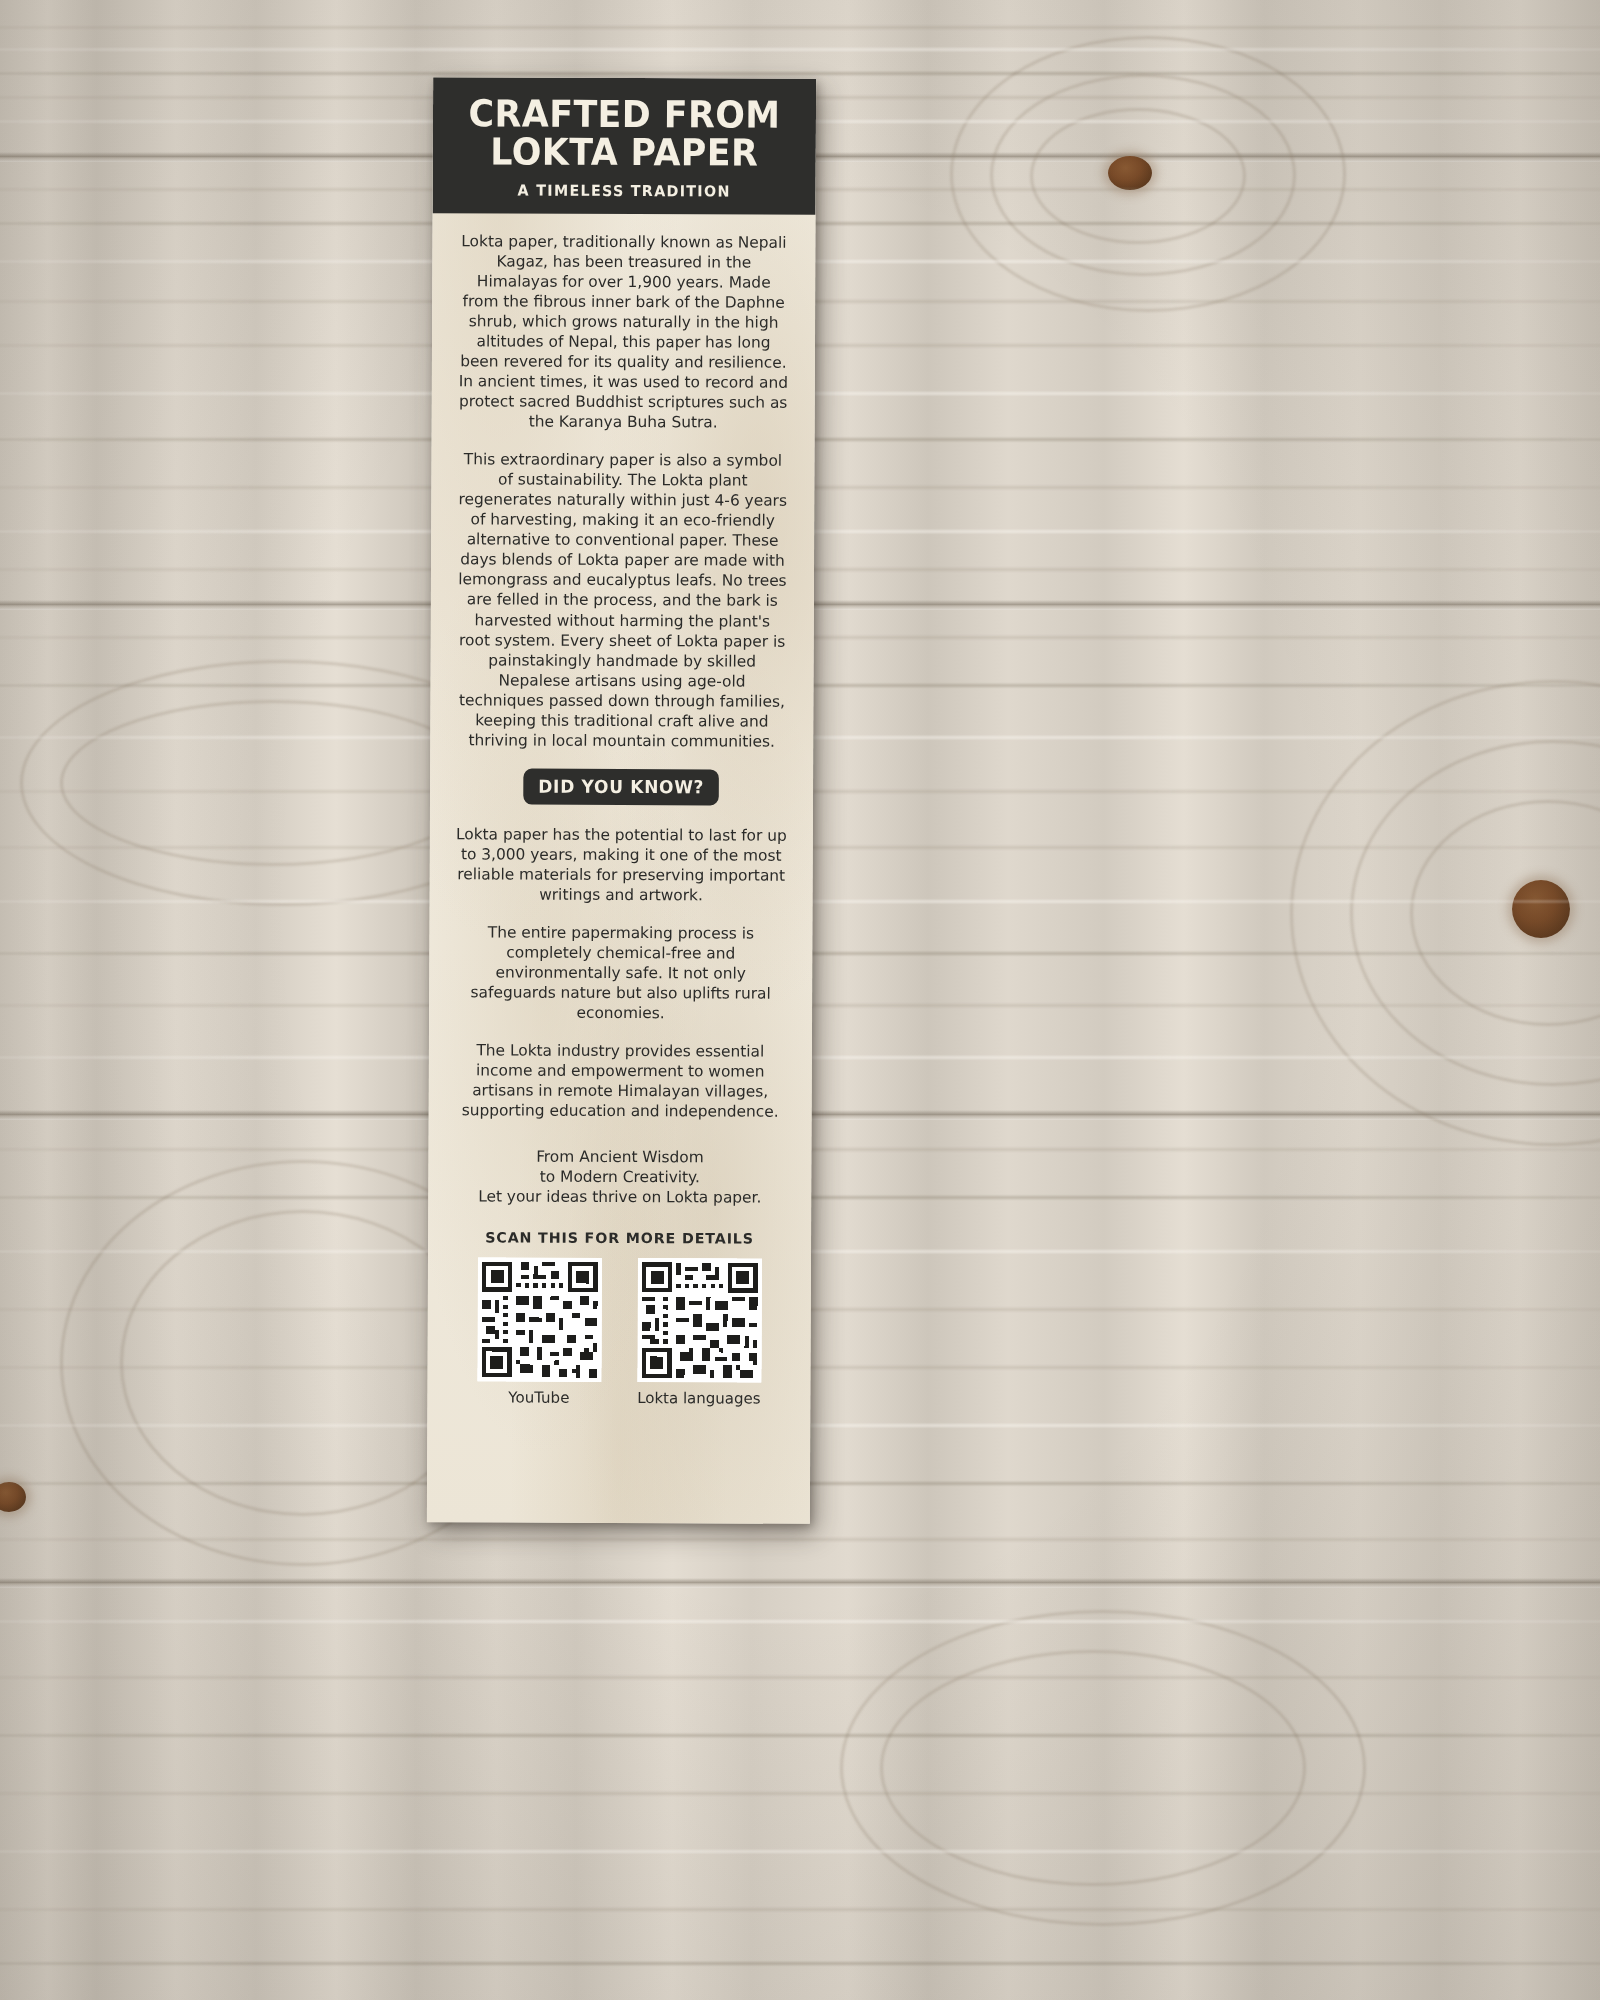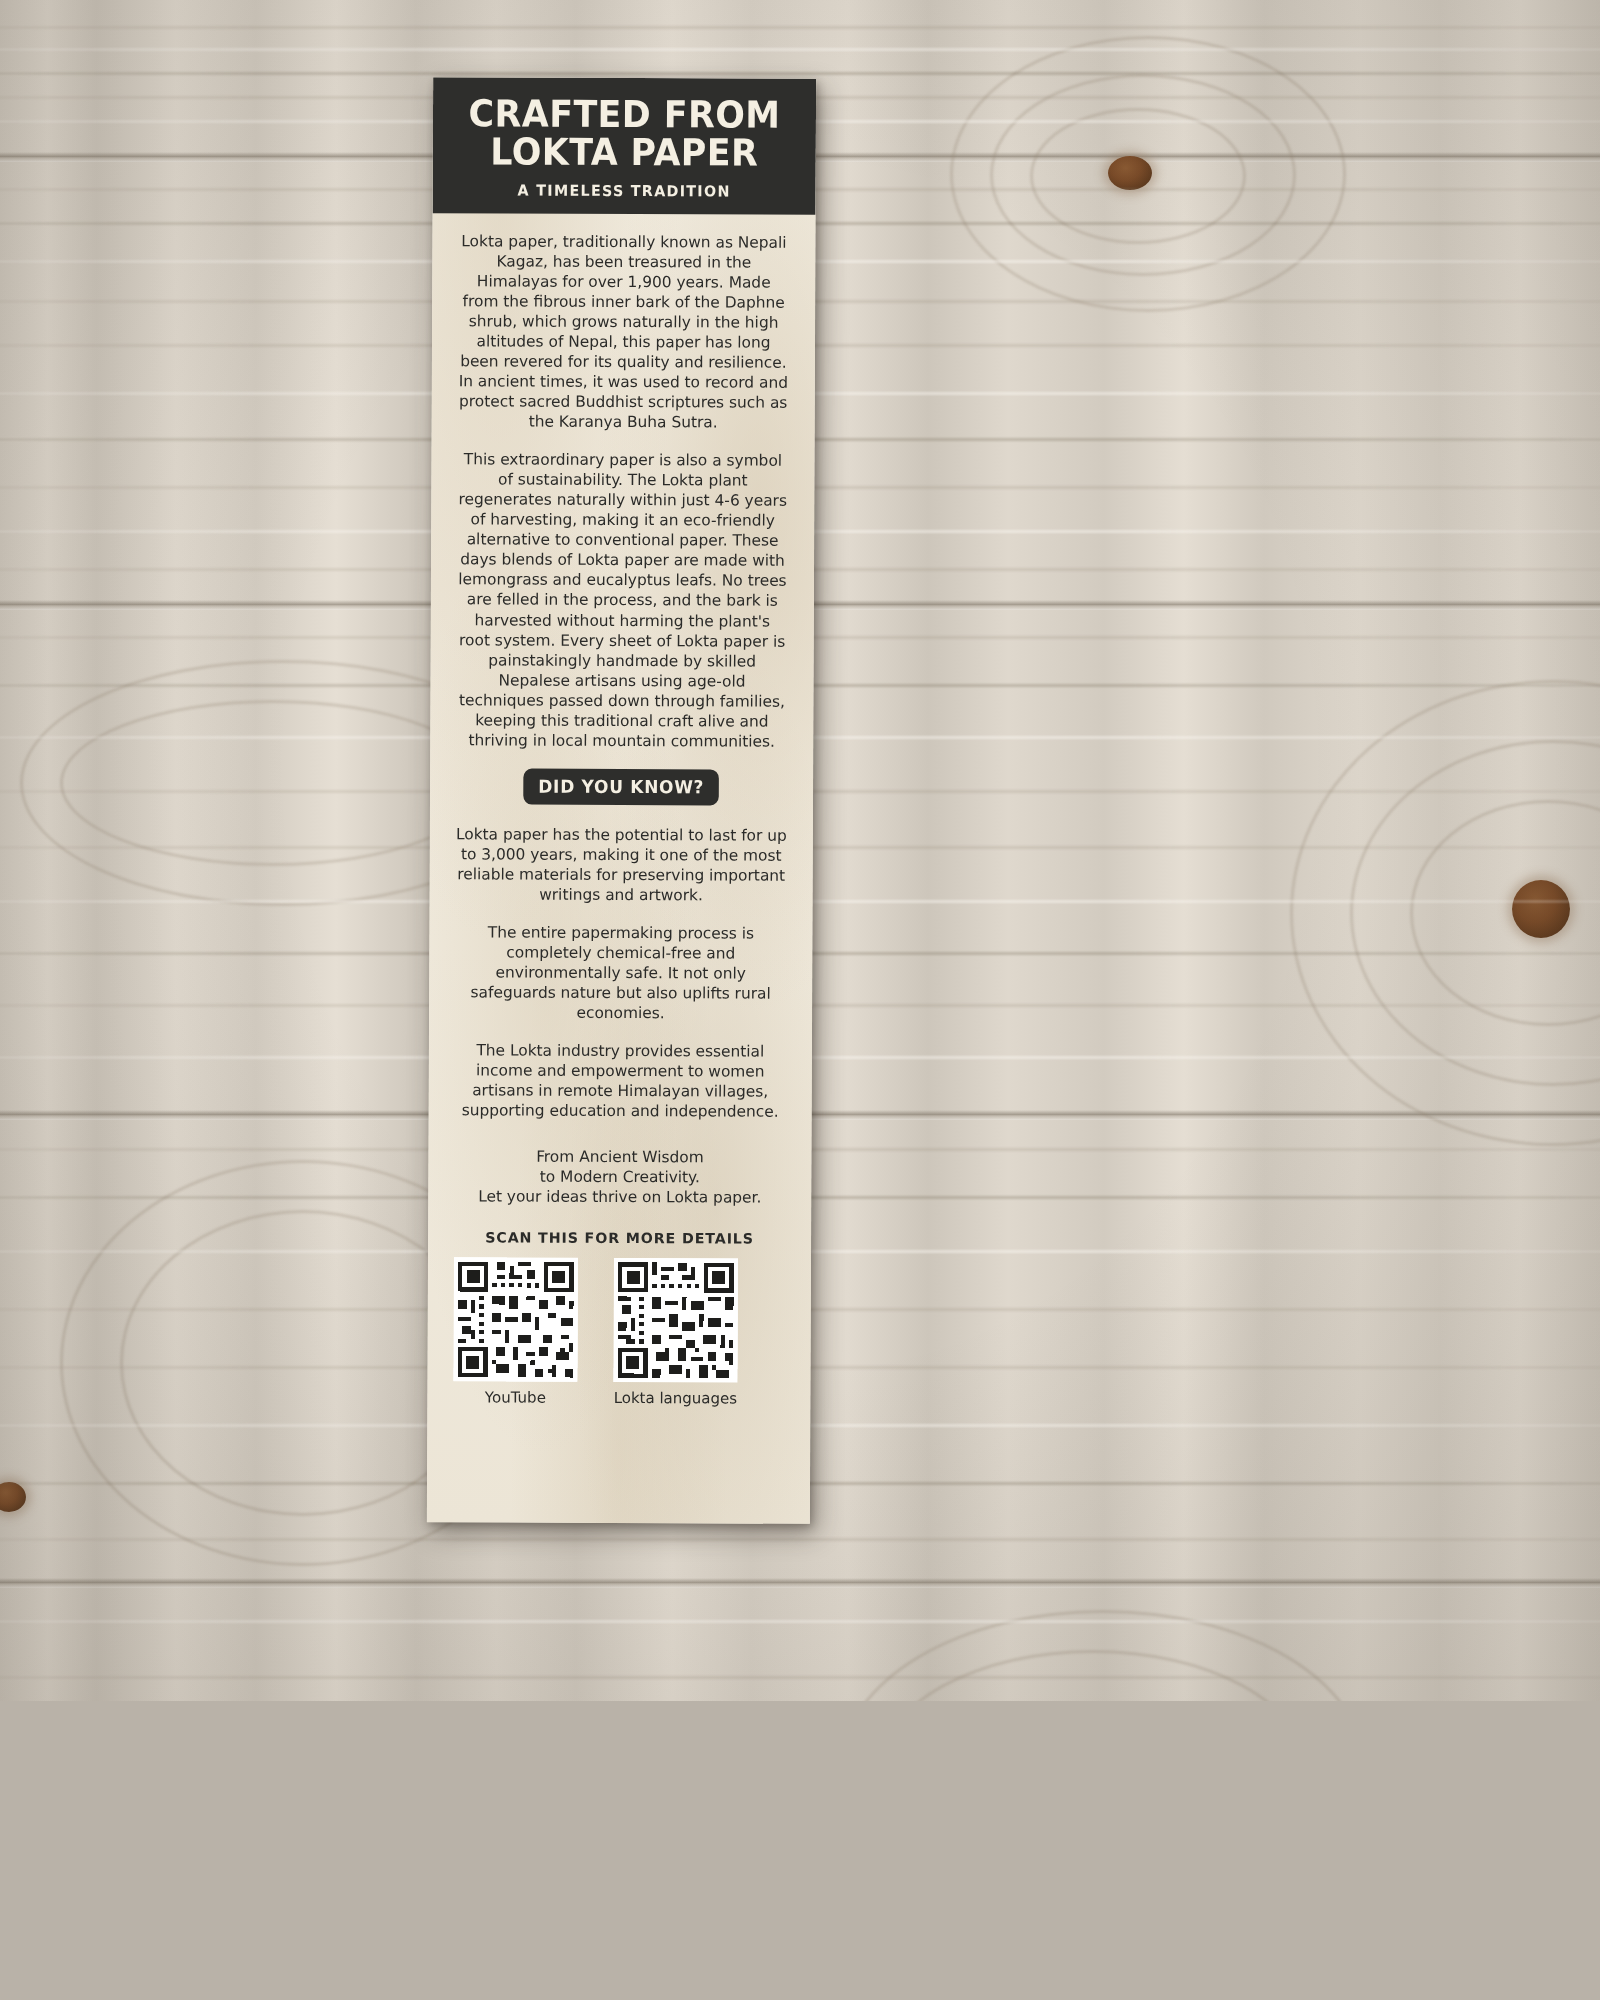--- a/index.html
+++ b/index.html
@@ -11,21 +11,21 @@
     width: 1600px;
     height: 2000px;
     overflow: hidden;
     font-family: "DejaVu Sans", sans-serif;
   }
 
   
   .scene {
     position: relative;
     width: 1600px;
-    height: 1701px;
+    height: 2000px;
     background:
       linear-gradient(180deg,
         rgba(255,255,255,0.00) 0%,
         rgba(255,255,255,0.00) 100%),
       linear-gradient(90deg,
         #cfc8bd 0%, #ded7cc 3%, #cdc6bb 6%, #e2dbd0 11%,
         #d3ccc1 16%, #e6dfd4 21%, #cfc8bd 26%, #ddd6cb 31%,
         #d1cabf 36%, #e4ddd2 42%, #d6cfc4 47%, #e1dacf 53%,
         #cdc6bb 58%, #dfd8cd 63%, #d2cbc0 69%, #e5ded3 74%,
         #d0c9be 79%, #ded7cc 85%, #d4cdc2 90%, #e3dcd1 95%, #d0c9be 100%);
@@ -163,20 +163,21 @@
     text-align: center;
     font-size: 14.2px;
     font-weight: 700;
     letter-spacing: 0.9px;
     text-transform: uppercase;
     color: #2b2b29;
     margin-bottom: 10px;
   }
   .qr-row {
     display: flex;
+    justify-content: center;
     gap: 36px;
     margin-bottom: 4px;
   }
   .qr-item { text-align: center; }
   .qr {
     width: 124px;
     height: 124px;
     background: #ffffff;
     display: block;
   }

